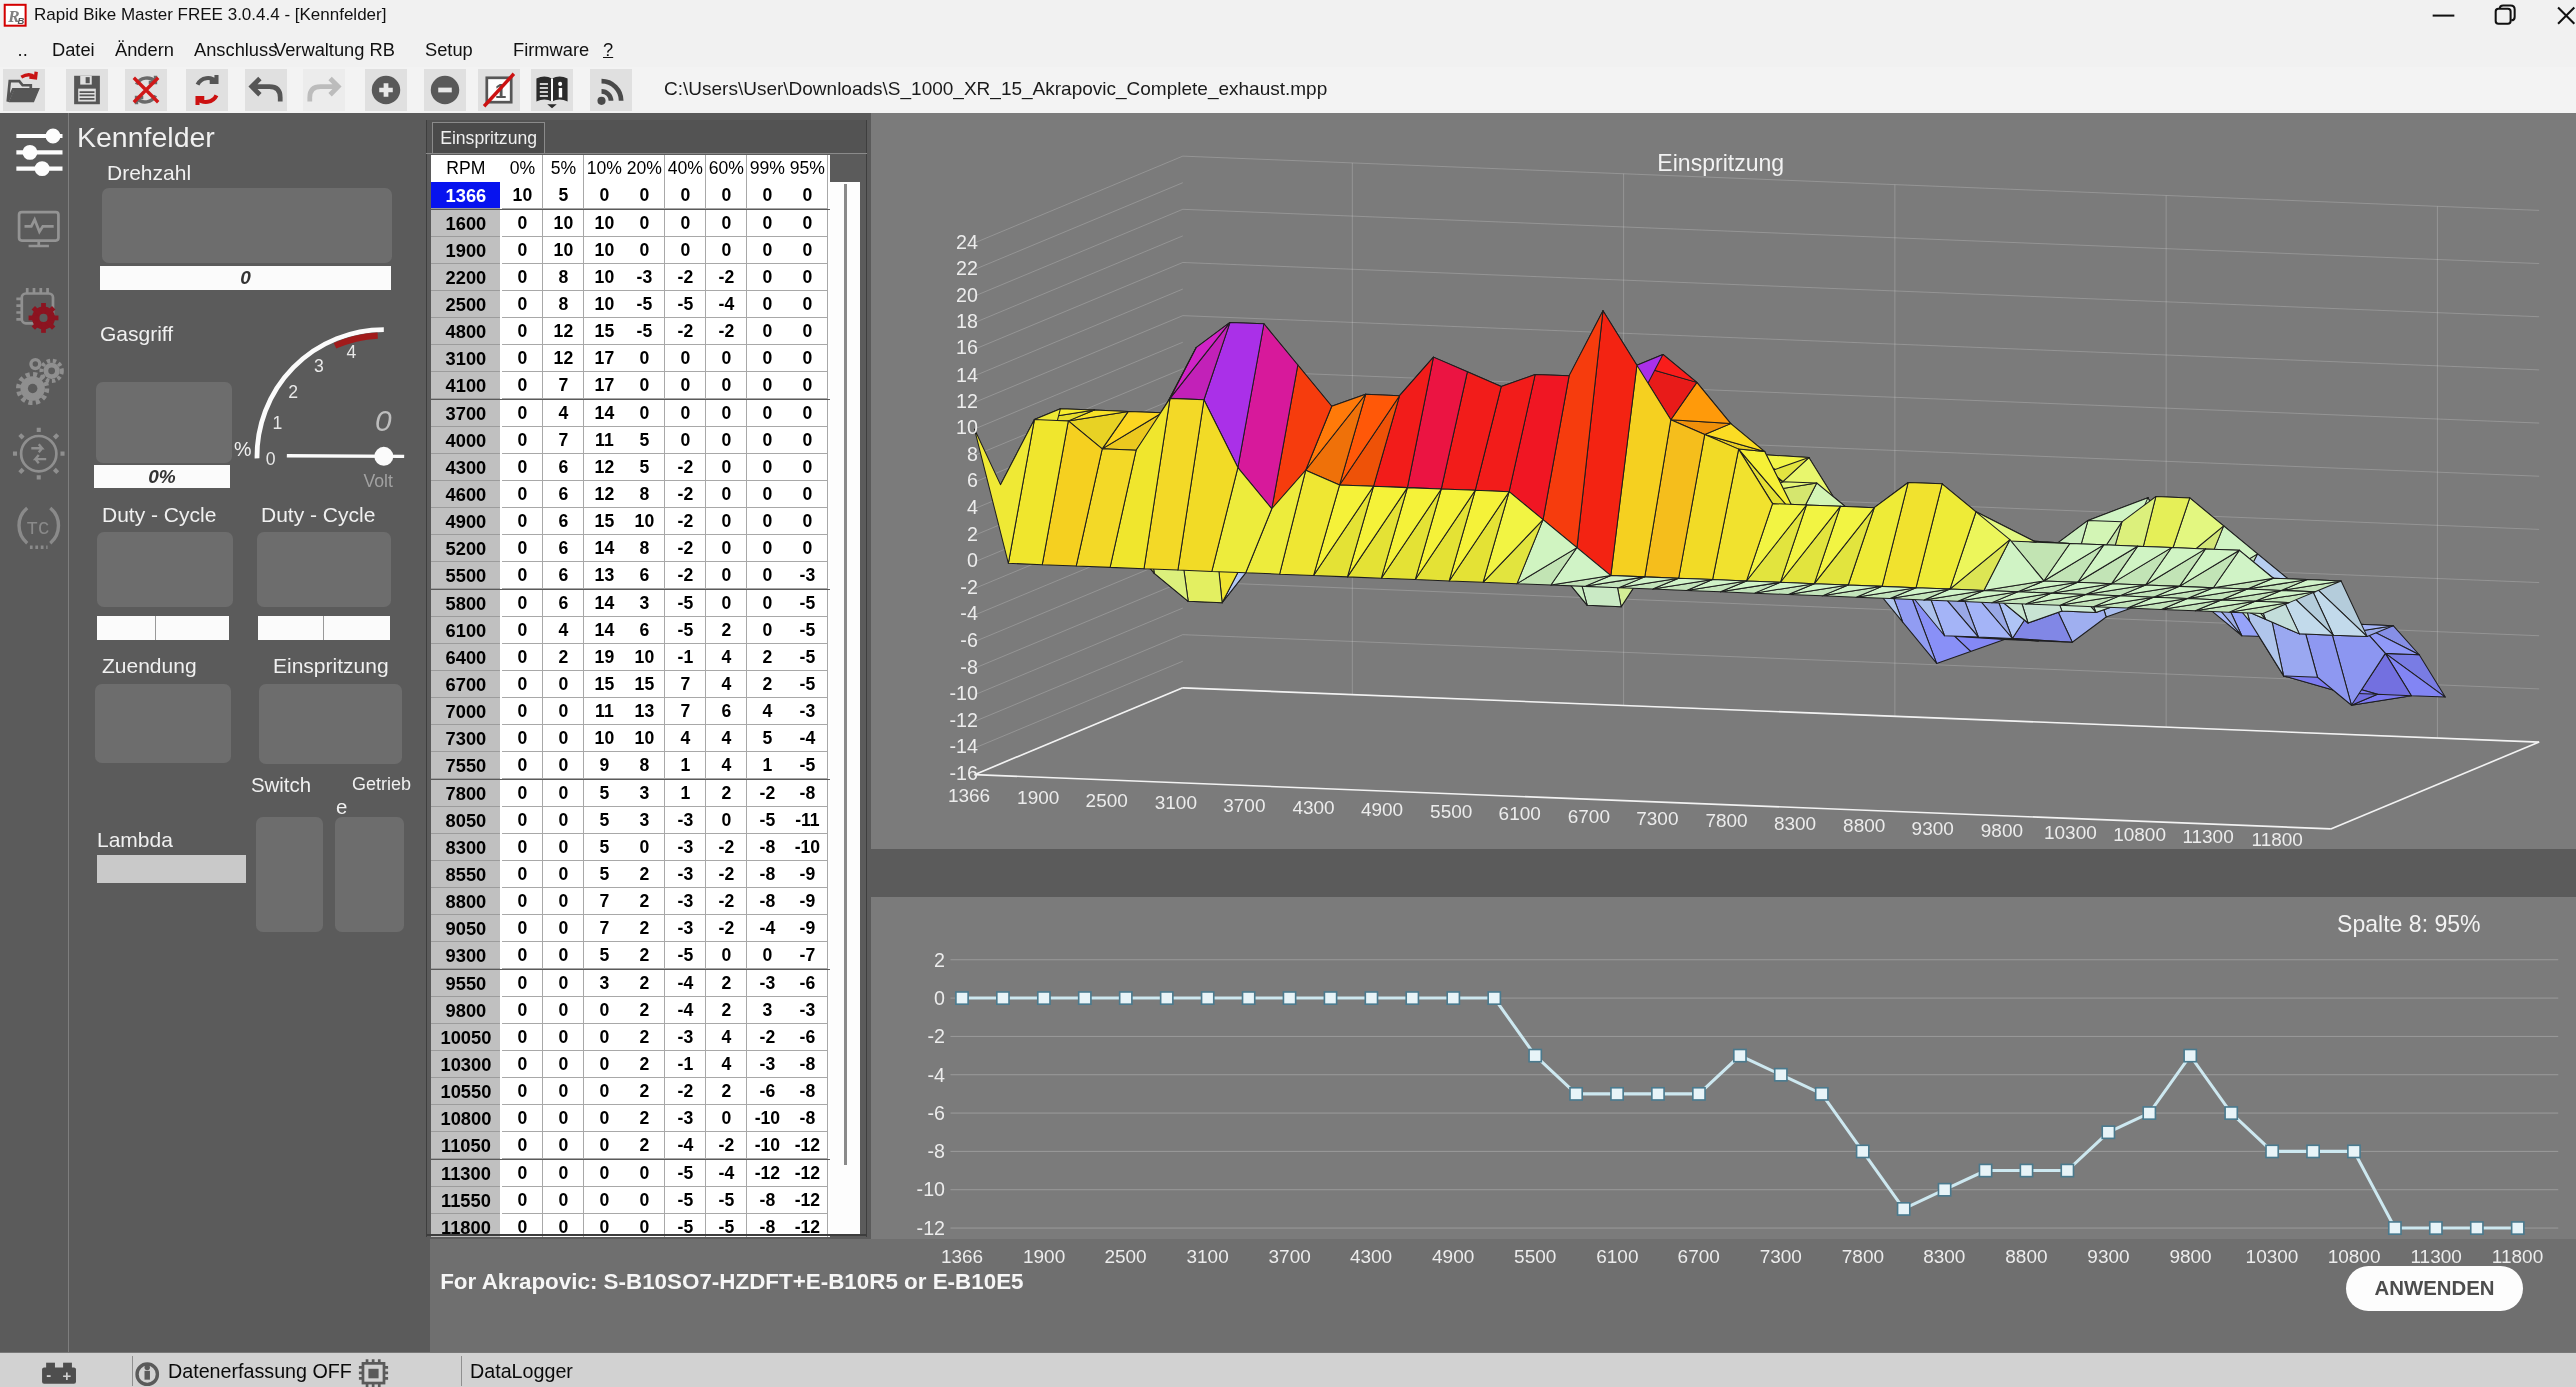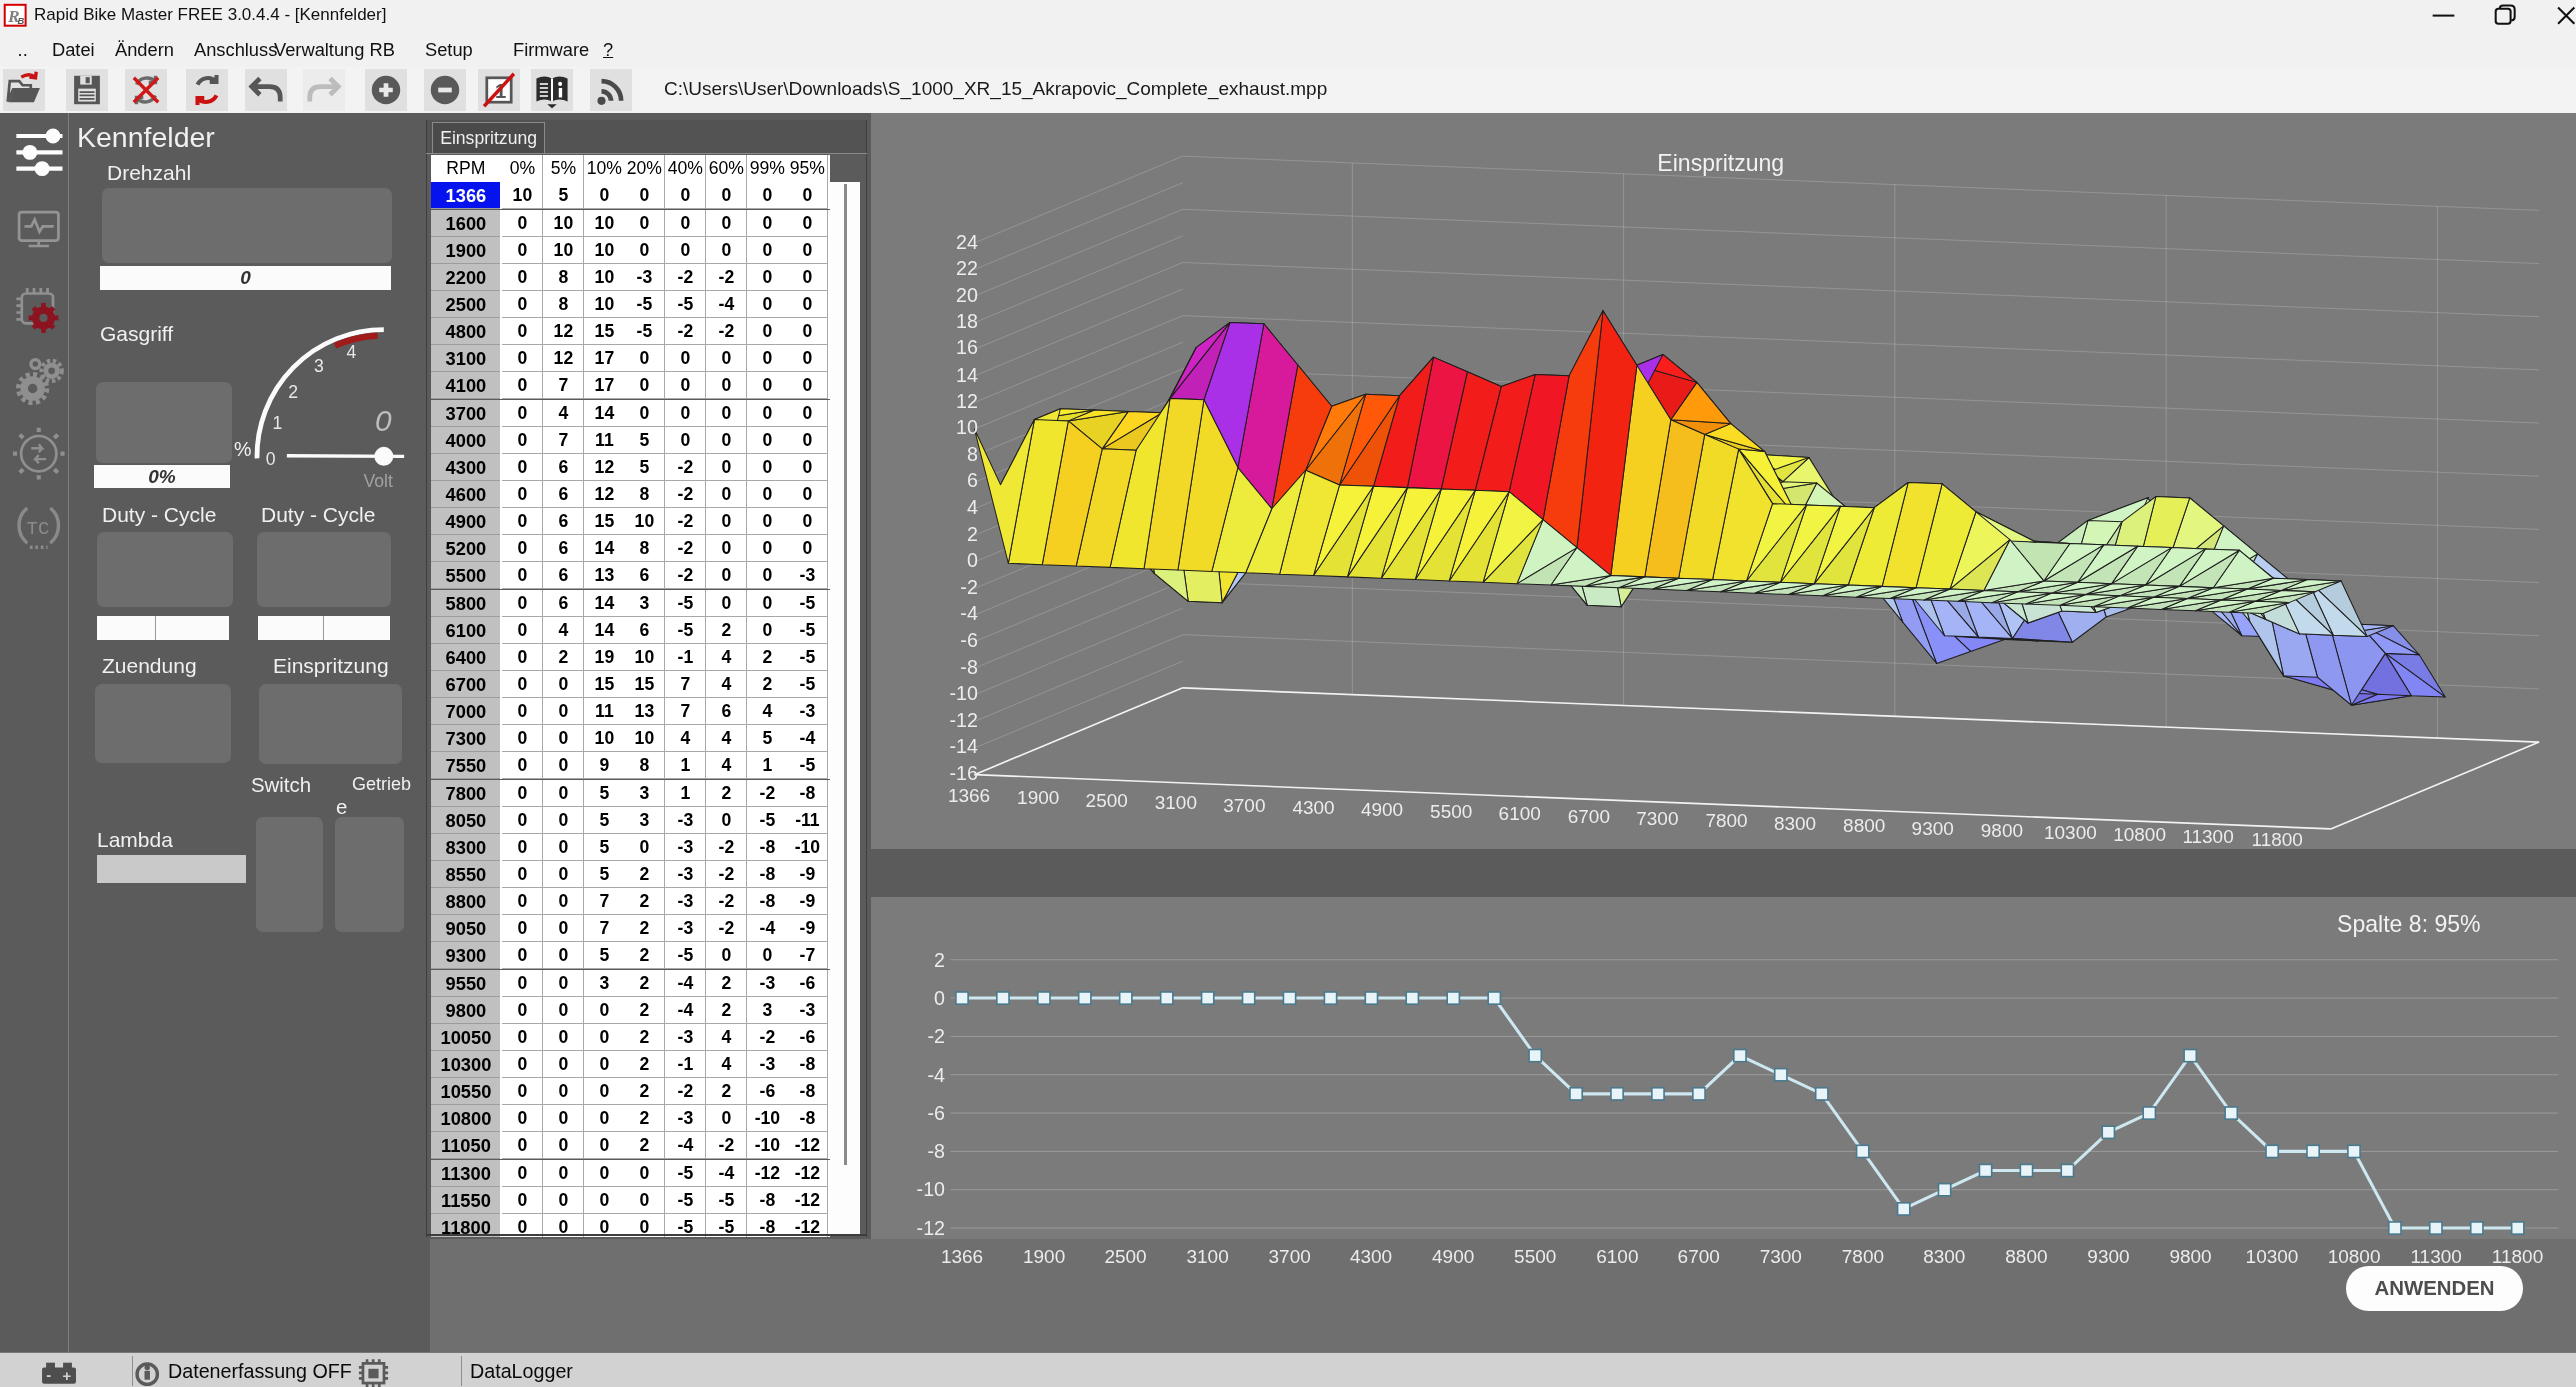--- a/index.html
+++ b/index.html
@@ -217,20 +217,21 @@
 <div class="wlab" style="left:251px;top:661px;font-size:20.4px">Switch</div>
 <div class="wlab" style="left:352px;top:661px;font-size:18px">Getrieb</div>
 <div class="wlab" style="left:336px;top:683px;font-size:20.4px">e</div>
 <div class="wlab" style="left:97px;top:715px">Lambda</div>
 <div class="abs" style="left:97px;top:742px;width:149px;height:28px;background:#c9c9c9"></div>
 <div class="dbox" style="left:256px;top:704px;width:67px;height:115px"></div>
 <div class="dbox" style="left:335px;top:704px;width:69px;height:115px"></div>
 <div id="chart3d"></div>
 <div id="chart2dbg"></div>
 <div id="bottompanel">
+<div id="akra">For Akrapovic: S-B10SO7-HZDFT+E-B10R5 or E-B10E5</div>
 <div id="anwenden">ANWENDEN</div>
 </div>
     <div id="tablewrap">
 <div class="abs" style="left:0;top:0;width:441px;height:33px;background:#535353"></div>
 <div class="abs" style="left:0;top:0;width:1.4px;height:1117px;background:#3e3e3e"></div>
 <div class="abs" style="left:440px;top:0;width:1.4px;height:1117px;background:#3e3e3e"></div>
 <div class="tabbtn">Einspritzung</div>
       <div class="tabline"></div>
 <div class="tr" style="top:35px">
         <div class="rh hd">RPM</div>

